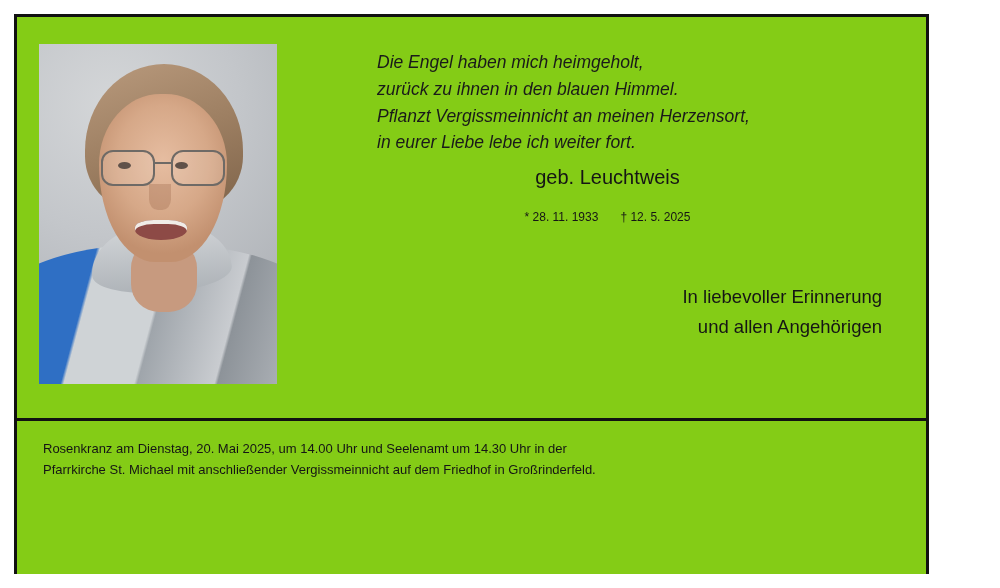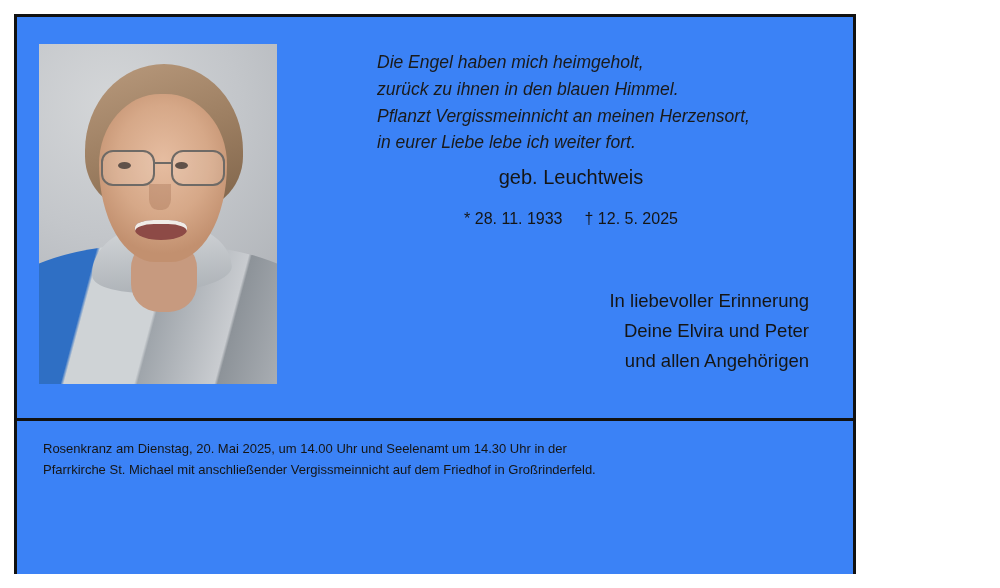--- a/index.html
+++ b/index.html
@@ -19,27 +19,27 @@
     position: relative;
     width: 1000px;
     height: 588px;
     box-sizing: border-box;
     background: #ffffff;
     padding: 14px 14px 0 14px;
   }
 
   .notice-inner {
     position: relative;
-    width: 842px;
+    width: 915px;
     height: 560px;
     box-sizing: border-box;
     border-top: 3px solid #111;
     border-left: 3px solid #111;
     border-right: 3px solid #111;
-    background: #3b82f6;
+    background: #84cc16;
   }
 
   
   .upper {
     display: flex;
     align-items: flex-start;
     height: 404px;
     box-sizing: border-box;
     border-bottom: 3px solid #111;
     padding: 18px 22px 0 22px;
@@ -154,21 +154,21 @@
   }
 
   .maiden {
     margin-top: 10px;
     font-size: 20px;
     color: #151515;
   }
 
   .dates {
     margin-top: 21px;
-    font-size: 16px;
+    font-size: 12px;
     color: #151515;
   }
   .dates .sep { display: inline-block; width: 22px; }
 
   .memory {
     margin-top: 58px;
     font-size: 18.5px;
     line-height: 1.63;
     text-align: right;
     padding-right: 22px;
@@ -223,21 +223,20 @@
         </div>
 
         <div class="maiden">geb. Leuchtweis</div>
 
         <div class="dates">
           <span>* 28. 11. 1933</span><span class="sep"></span><span>† 12. 5. 2025</span>
         </div>
 
         <div class="memory">
           <div>In liebevoller Erinnerung</div>
-          <div>Deine Elvira und Peter</div>
           <div>und allen Angehörigen</div>
         </div>
       </div>
     </div>
 
     <div class="lower">
       <p>Rosenkranz am Dienstag, 20. Mai 2025, um 14.00 Uhr und Seelenamt um 14.30 Uhr in der</p>
       <p>Pfarrkirche St. Michael mit anschließender Vergissmeinnicht auf dem Friedhof in Großrinderfeld.</p>
       <div class="bottom-space"></div>
     </div>

